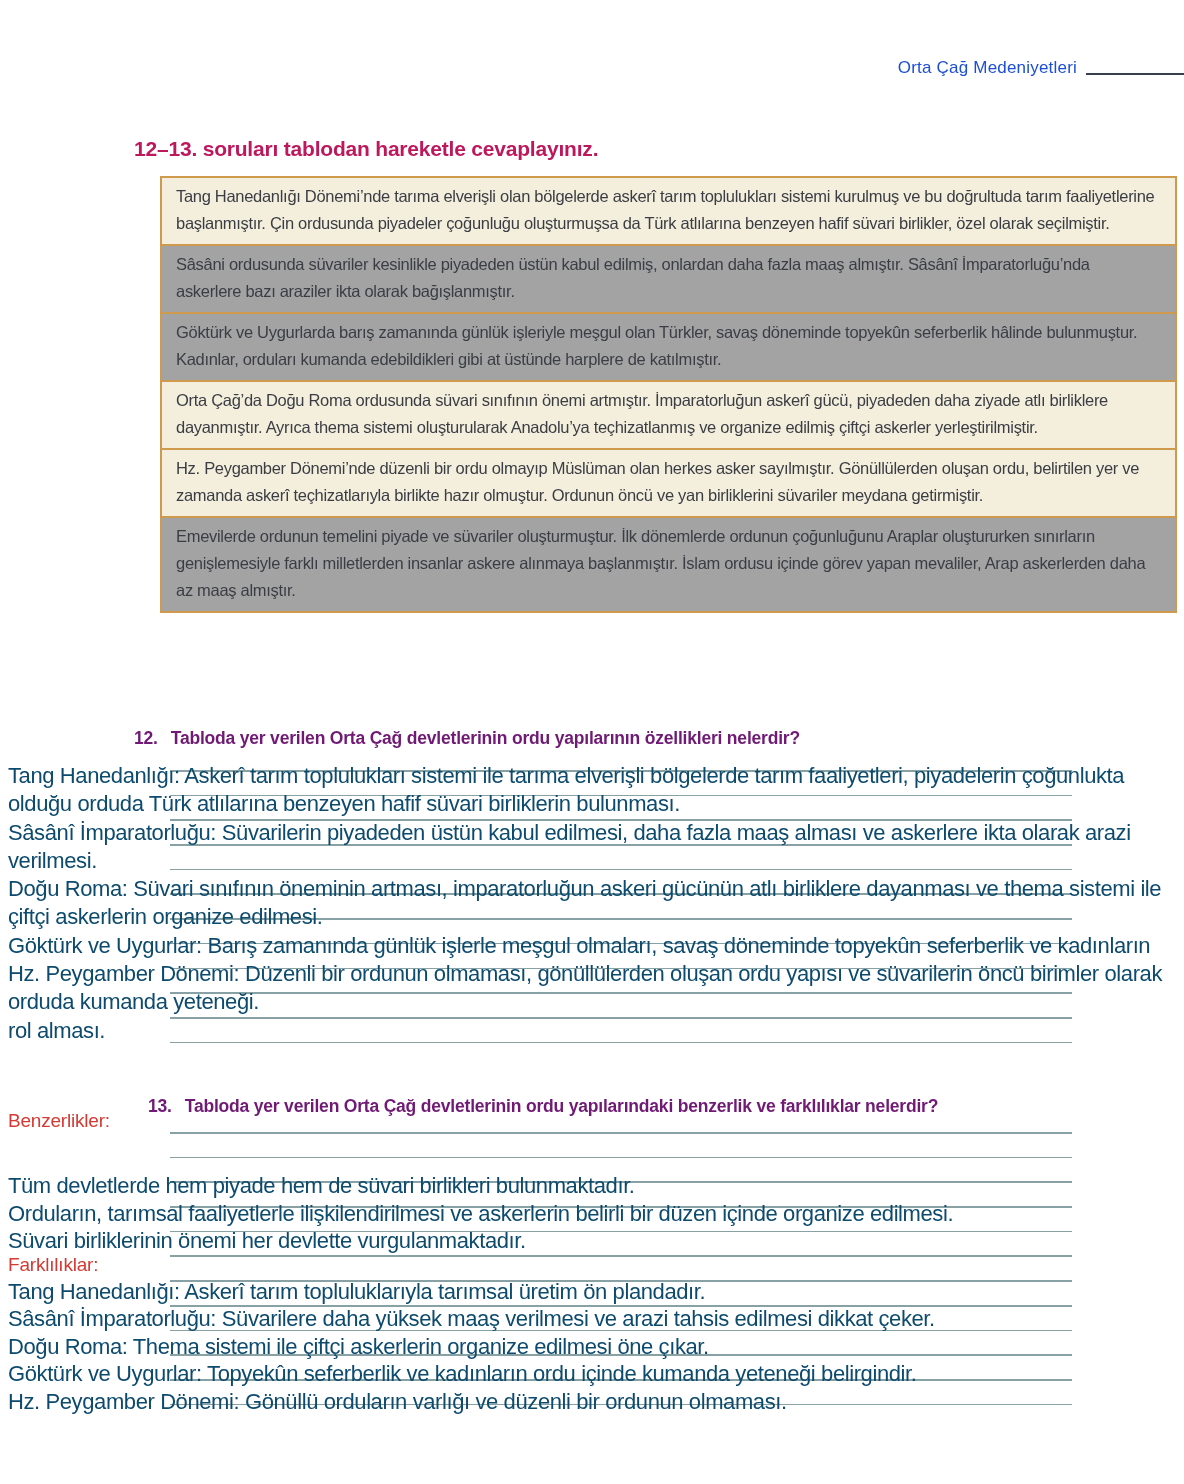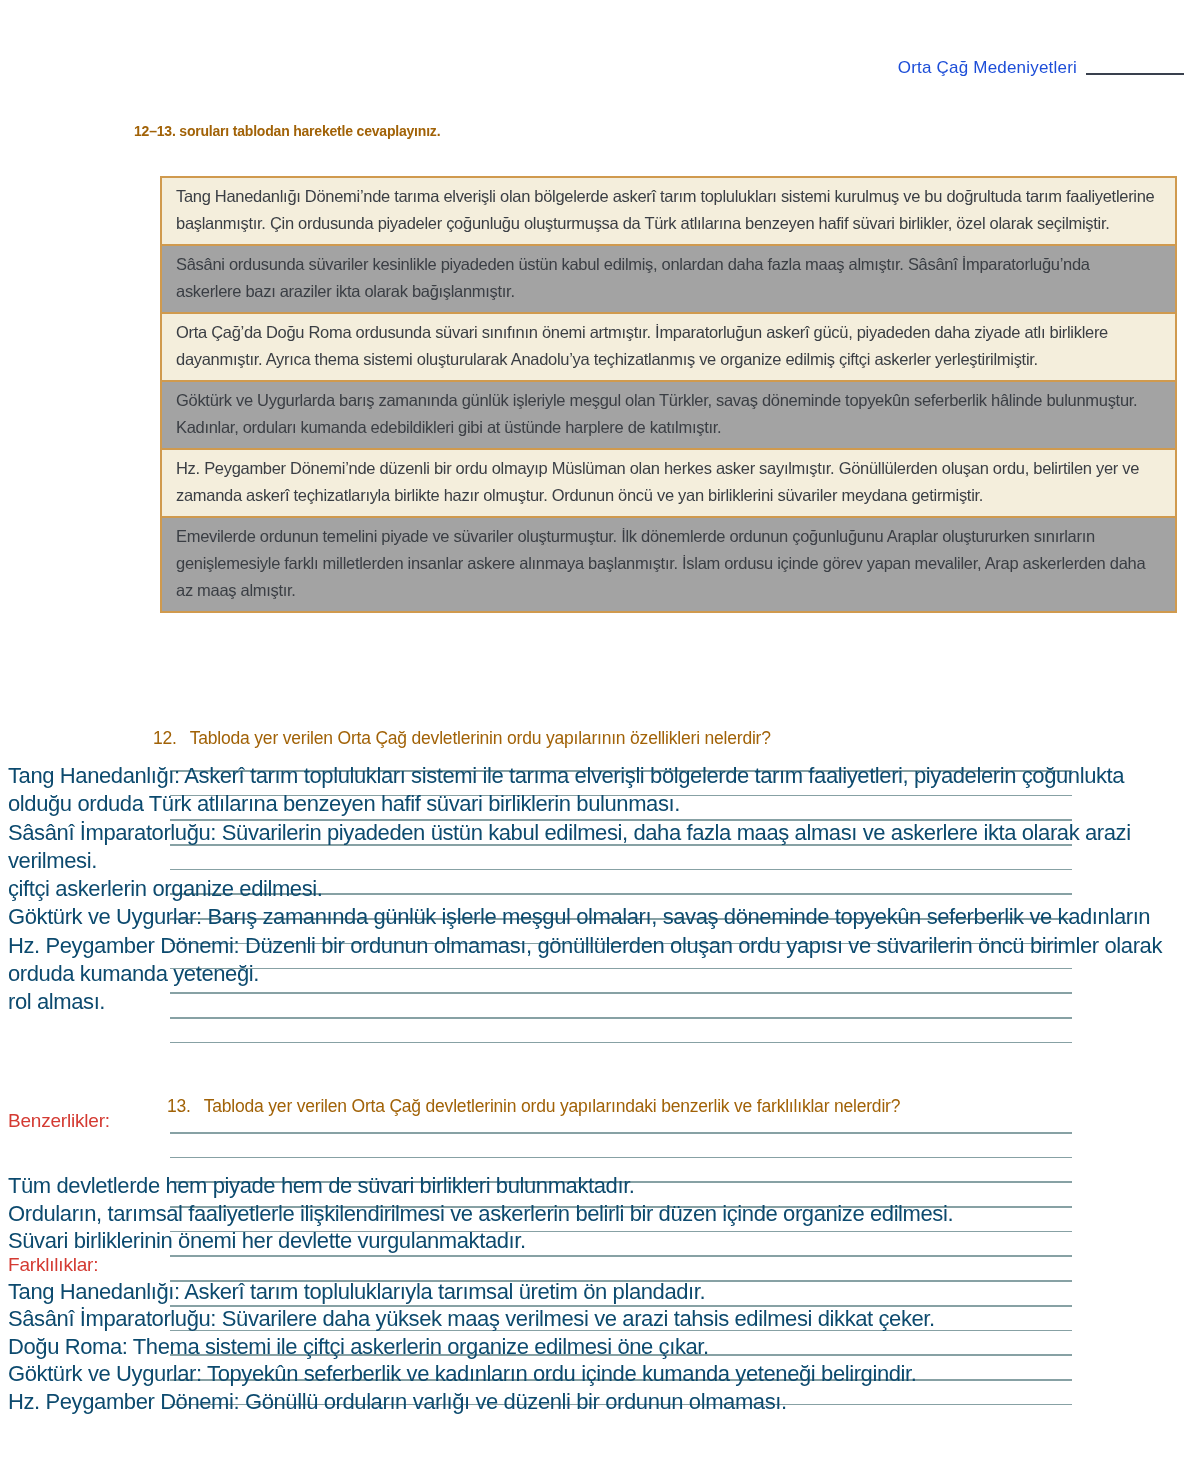--- a/index.html
+++ b/index.html
@@ -11,28 +11,27 @@
   
   .header {
     position:absolute; top:58px; left:0; right:0;
     display:flex; justify-content:flex-end; align-items:flex-end;
   }
   .header-title { font-size:17px; color:#1d4ed8; letter-spacing:0.2px; }
   .header-line { width:98px; height:2px; background:#39404d; margin-left:9px; margin-bottom:3px; }
 
   
   .instruction {
-    position:absolute; left:134px; top:123px;
-    font-size:14px; font-weight:bold; color:#a16207; letter-spacing:-0.2px;
+    position:absolute; left:134px; top:137px;
+    font-size:21px; font-weight:bold; color:#be185d; letter-spacing:-0.2px;
   }
   .question {
     position:absolute; display:flex;
-    font-size:17.5px; font-weight:normal; color:#a16207; letter-spacing:-0.2px;
+    font-size:17.5px; font-weight:bold; color:#701a75; letter-spacing:-0.2px;
     white-space:nowrap;
-    margin-left:19px;
   }
   #q12 { left:134px; top:728px; }
   #q13 { left:148px; top:1096px; }
   .q-num { margin-right:13px; flex:0 0 auto; }
 
   
   .info-table {
     position:absolute; left:160px; top:176px; width:1017px;
     border:2px solid #d09a4e; box-sizing:border-box;
   }
@@ -82,38 +81,39 @@
   <div class="header">
     <span class="header-title">Orta Çağ Medeniyetleri</span>
     <div class="header-line"></div>
   </div>
 
   <div class="instruction">12–13. soruları tablodan hareketle cevaplayınız.</div>
 
   <div class="info-table">
     <div class="info-row row-light">Tang Hanedanlığı Dönemi’nde tarıma elverişli olan bölgelerde askerî tarım toplulukları sistemi kurulmuş ve bu doğrultuda tarım faaliyetlerine başlanmıştır. Çin ordusunda piyadeler çoğunluğu oluşturmuşsa da Türk atlılarına benzeyen hafif süvari birlikler, özel olarak seçilmiştir.</div>
     <div class="info-row row-dark">Sâsâni ordusunda süvariler kesinlikle piyadeden üstün kabul edilmiş, onlardan daha fazla maaş almıştır. Sâsânî İmparatorluğu’nda askerlere bazı araziler ikta olarak bağışlanmıştır.</div>
+    <div class="info-row row-dark">Göktürk ve Uygurlarda barış zamanında günlük işleriyle meşgul olan Türkler, savaş döneminde topyekûn seferberlik hâlinde bulunmuştur. Kadınlar, orduları kumanda edebildikleri gibi at üstünde harplere de katılmıştır.</div>
     <div class="info-row row-light">Orta Çağ’da Doğu Roma ordusunda süvari sınıfının önemi artmıştır. İmparatorluğun askerî gücü, piyadeden daha ziyade atlı birliklere dayanmıştır. Ayrıca thema sistemi oluşturularak Anadolu’ya teçhizatlanmış ve organize edilmiş çiftçi askerler yerleştirilmiştir.</div>
-    <div class="info-row row-dark">Göktürk ve Uygurlarda barış zamanında günlük işleriyle meşgul olan Türkler, savaş döneminde topyekûn seferberlik hâlinde bulunmuştur. Kadınlar, orduları kumanda edebildikleri gibi at üstünde harplere de katılmıştır.</div>
     <div class="info-row row-light">Hz. Peygamber Dönemi’nde düzenli bir ordu olmayıp Müslüman olan herkes asker sayılmıştır. Gönüllülerden oluşan ordu, belirtilen yer ve zamanda askerî teçhizatlarıyla birlikte hazır olmuştur. Ordunun öncü ve yan birliklerini süvariler meydana getirmiştir.</div>
     <div class="info-row row-dark">Emevilerde ordunun temelini piyade ve süvariler oluşturmuştur. İlk dönemlerde ordunun çoğunluğunu Araplar oluştururken sınırların genişlemesiyle farklı milletlerden insanlar askere alınmaya başlanmıştır. İslam ordusu içinde görev yapan mevaliler, Arap askerlerden daha az maaş almıştır.</div>
   </div>
 
   <div class="question" id="q12">
     <span class="q-num">12.</span>
     <span>Tabloda yer verilen Orta Çağ devletlerinin ordu yapılarının özellikleri nelerdir?</span>
   </div>
 
   <div class="rules" id="rules-q12"></div>
 
   <div class="ans-block" id="ans-q12">
     <div class="ans-line">Tang Hanedanlığı: Askerî tarım toplulukları sistemi ile tarıma elverişli bölgelerde tarım faaliyetleri, piyadelerin çoğunlukta</div>
     <div class="ans-line">olduğu orduda Türk atlılarına benzeyen hafif süvari birliklerin bulunması.</div>
     <div class="ans-line">Sâsânî İmparatorluğu: Süvarilerin piyadeden üstün kabul edilmesi, daha fazla maaş alması ve askerlere ikta olarak arazi</div>
     <div class="ans-line">verilmesi.</div>
+    <div class="ans-line">Doğu Roma: Süvari sınıfının öneminin artması, imparatorluğun askeri gücünün atlı birliklere dayanması ve thema sistemi ile</div>
     <div class="ans-line">çiftçi askerlerin organize edilmesi.</div>
     <div class="ans-line">Göktürk ve Uygurlar: Barış zamanında günlük işlerle meşgul olmaları, savaş döneminde topyekûn seferberlik ve kadınların</div>
     <div class="ans-line">Hz. Peygamber Dönemi: Düzenli bir ordunun olmaması, gönüllülerden oluşan ordu yapısı ve süvarilerin öncü birimler olarak</div>
     <div class="ans-line">orduda kumanda yeteneği.</div>
     <div class="ans-line">rol alması.</div>
   </div>
 
   <div class="question" id="q13">
     <span class="q-num">13.</span>
     <span>Tabloda yer verilen Orta Çağ devletlerinin ordu yapılarındaki benzerlik ve farklılıklar nelerdir?</span>

